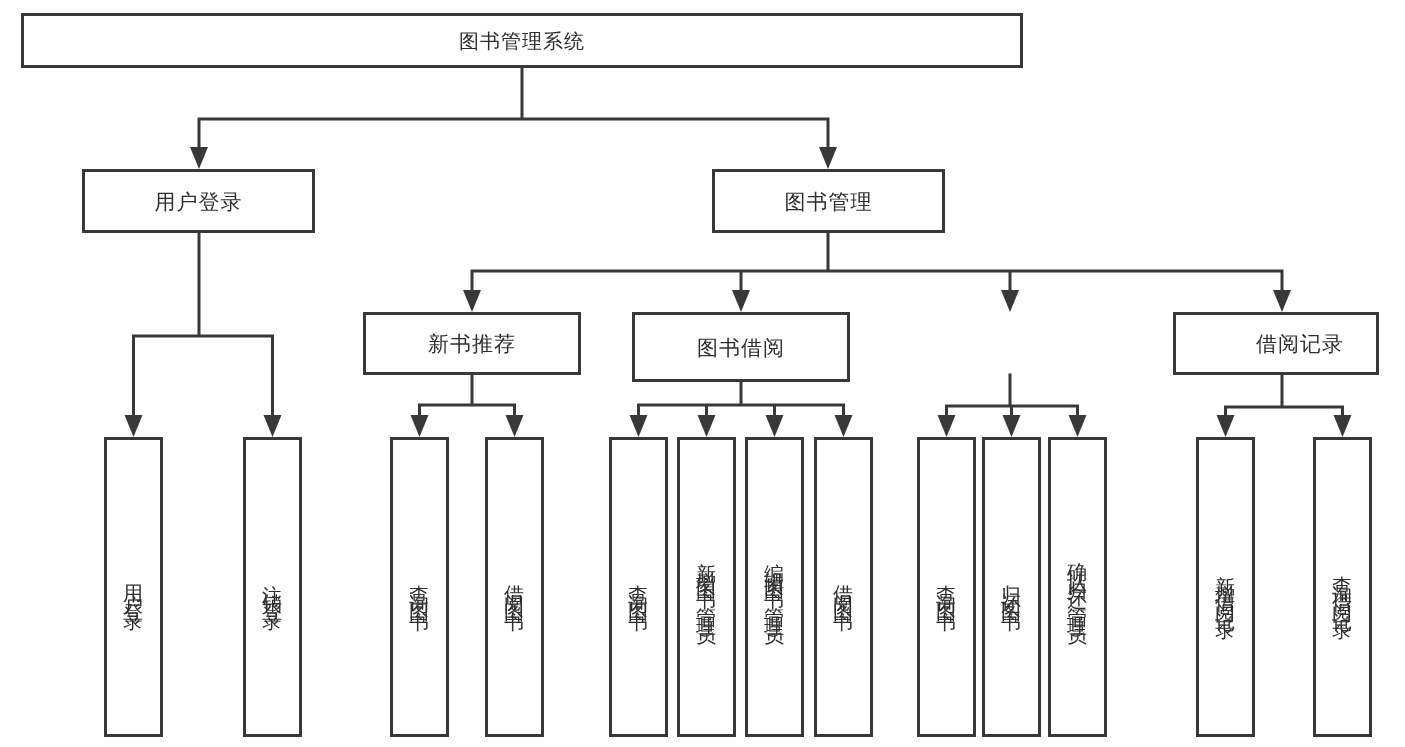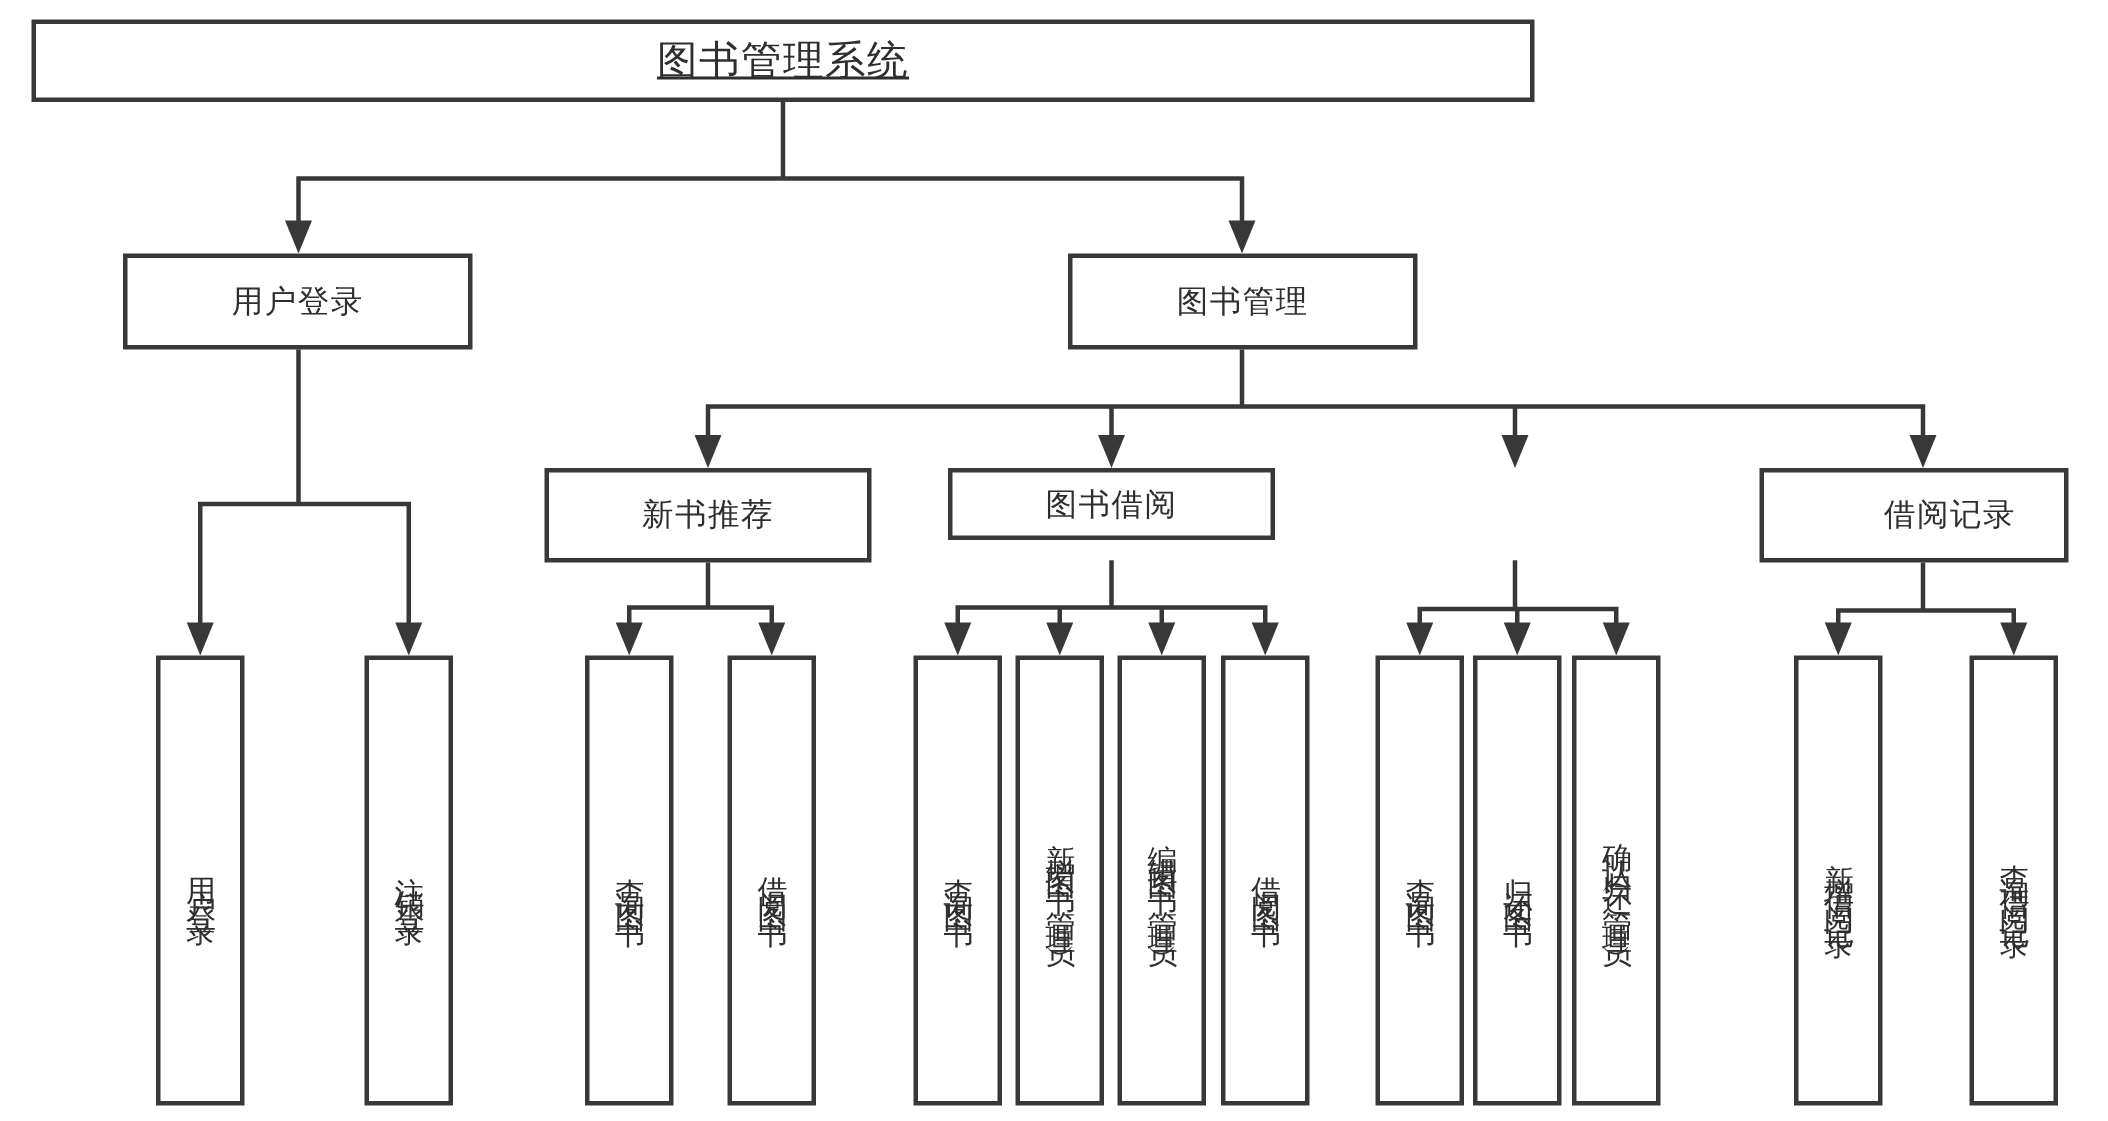--- a/index.html
+++ b/index.html
@@ -8,21 +8,21 @@
     position:relative; width:1405px; height:747px;
     background:#ffffff; overflow:hidden;
   }
   .canvas svg { position:absolute; left:0; top:0; }
   .hbox {
     position:absolute; box-sizing:border-box;
     border:3px solid #383838; background:#ffffff;
     display:flex; align-items:center; justify-content:center;
     font-size:21px; color:#2e2e2e; letter-spacing:1px; line-height:1;
   }
-  .hbox.root { font-size:27px;text-decoration:underline; }
+  .hbox.root { font-size:20px; }
   .vbox {
     position:absolute; box-sizing:border-box;
     width:59px; height:300px; top:437px;
     border:3px solid #383838; background:#ffffff;
     display:flex; align-items:center; justify-content:center;
   }
   .vtext {
     writing-mode:vertical-rl; text-orientation:mixed;
     font-size:20px; line-height:1; letter-spacing:0.45em;
     color:#2e2e2e; white-space:nowrap;
@@ -89,21 +89,21 @@
       <polygon class="ah" points="1333.5,415 1351.5,415 1342.5,437"></polygon>
     </g>
   </svg>
 
   <div class="hbox root" style="left:21px; top:13px; width:1002px; height:55px;">图书管理系统</div>
 
   <div class="hbox" style="left:82px; top:169px; width:233px; height:64px;">用户登录</div>
   <div class="hbox" style="left:363px; top:312px; width:218px; height:63px;">新书推荐</div>
 
   <div class="hbox" style="left:712px; top:169px; width:233px; height:64px;">图书管理</div>
-  <div class="hbox" style="left:632px; top:312px; width:218px; height:48px;">图书借阅</div>
+  <div class="hbox" style="left:632px; top:312px; width:218px; height:70px;">图书借阅</div>
   <div class="hbox" style="left:1173px; top:312px; width:206px; height:63px;padding-left:48px;">借阅记录</div>
 
   <div class="vbox" style="left:104px;">
     <span class="vtext">用户登录</span>
   </div>
   <div class="vbox" style="left:243px;">
     <span class="vtext">注销登录</span>
   </div>
 
   <div class="vbox" style="left:390px;">

